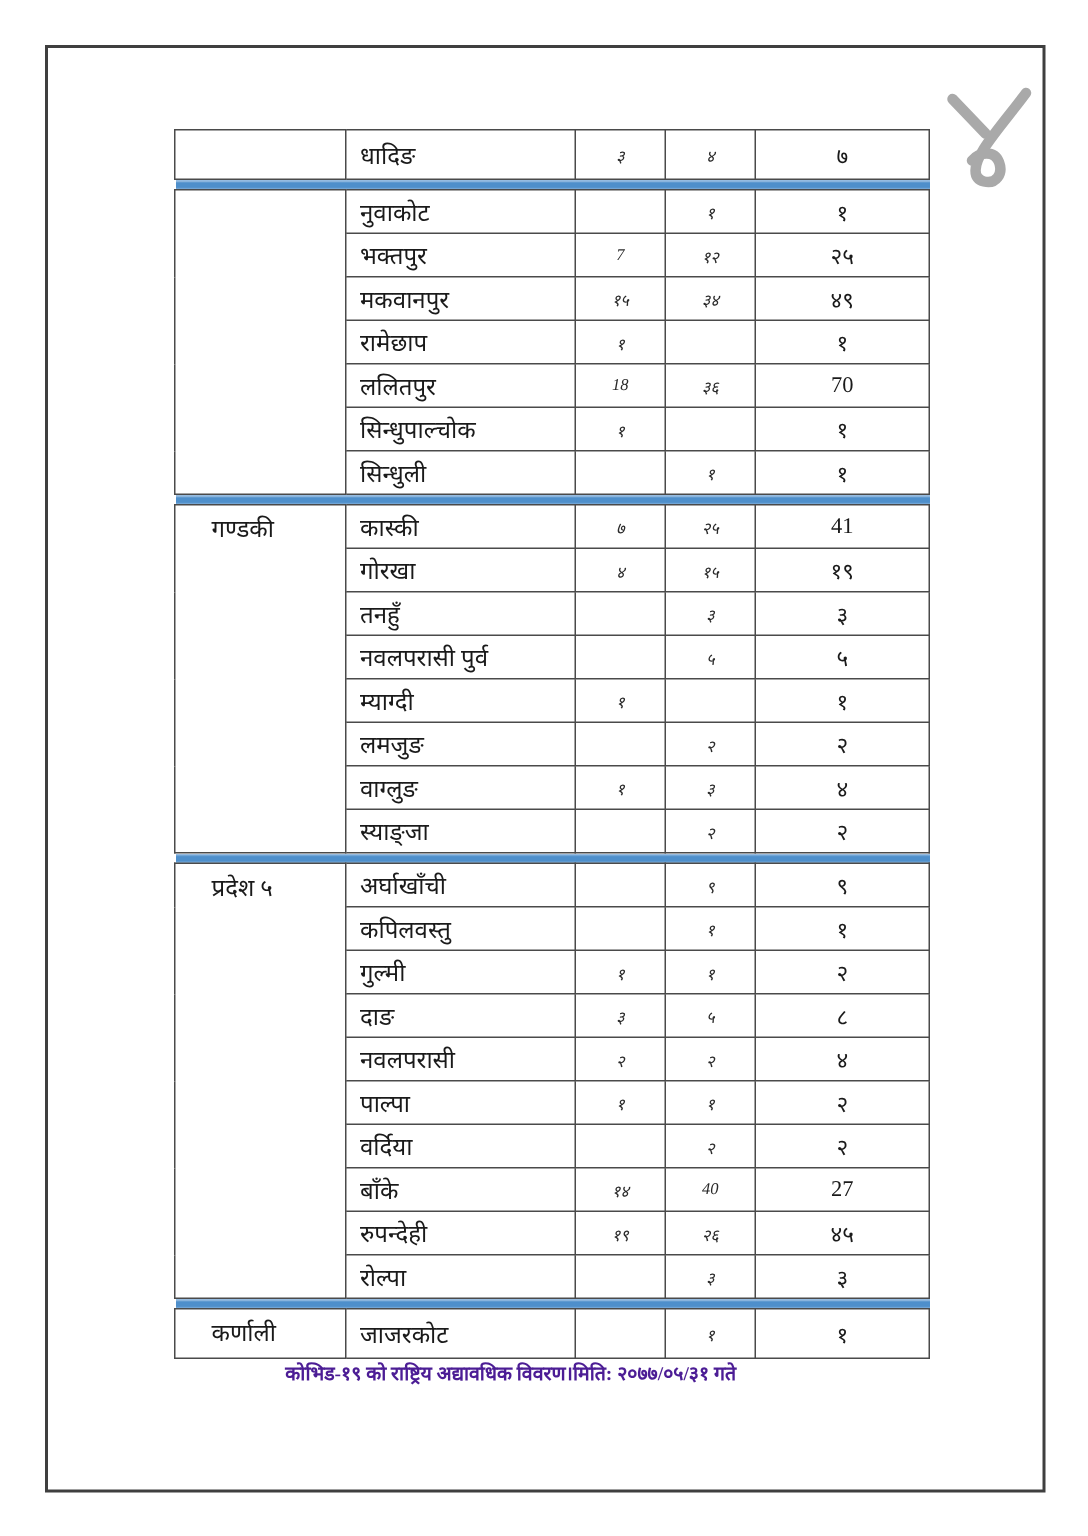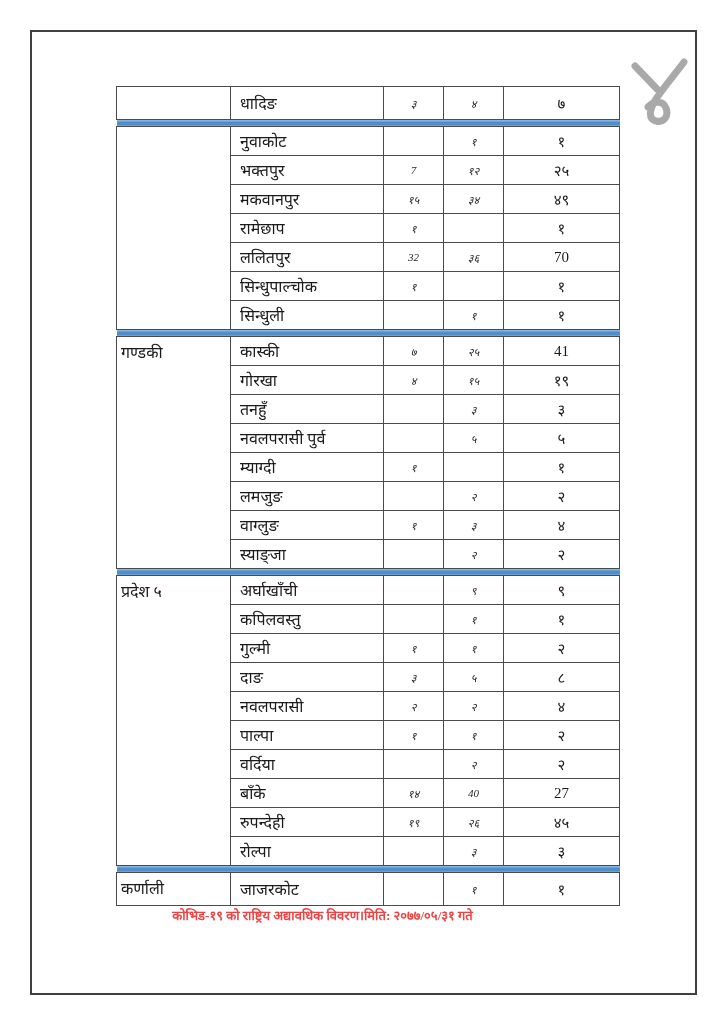--- a/index.html
+++ b/index.html
@@ -35,21 +35,21 @@
     border: 1px solid #4a4a4a;
     height: 28px;
     padding: 0 6px;
     overflow: hidden;
     white-space: nowrap;
     vertical-align: middle;
   }
   .covid-table td.province {
     vertical-align: top;
     padding-top: 4px;
-    padding-left: 4px;
+    padding-left: 24px;
     font-size: 16px;
   }
   .covid-table td.district {
     font-size: 16px;
     padding-left: 9px;
   }
   .covid-table td.num {
     font-size: 11px;
     font-style: italic;
     text-align: center;
@@ -60,26 +60,26 @@
     text-align: center;
   }
   .covid-table tr.group-separator td {
     border: 0;
     height: 6px;
     padding: 0;
     background: linear-gradient(180deg, #aecbe8 0%, #4e8fcb 22%, #4e8fcb 78%, #aecbe8 100%);
   }
   .footer-note {
     position: absolute;
-    left: 30px; top: 906px;
+    left: 48px; top: 906px;
     width: 585px;
     text-align: center;
     font-size: 13px;
     font-weight: bold;
-    color: #ef4444;
+    color: #4c1d95;
   }
 </style>
 </head>
 <body>
 
 <div class="canvas">
 
   <div class="page-border"></div>
 
   <svg class="watermark" viewBox="0 0 60 68" aria-label="४">
@@ -128,21 +128,21 @@
           <td class="total">४९</td>
         </tr>
         <tr>
           <td class="district">रामेछाप</td>
           <td class="num">१</td>
           <td class="num"></td>
           <td class="total">१</td>
         </tr>
         <tr>
           <td class="district">ललितपुर</td>
-          <td class="num">32</td>
+          <td class="num">18</td>
           <td class="num">३६</td>
           <td class="total">70</td>
         </tr>
         <tr>
           <td class="district">सिन्धुपाल्चोक</td>
           <td class="num">१</td>
           <td class="num"></td>
           <td class="total">१</td>
         </tr>
         <tr>

